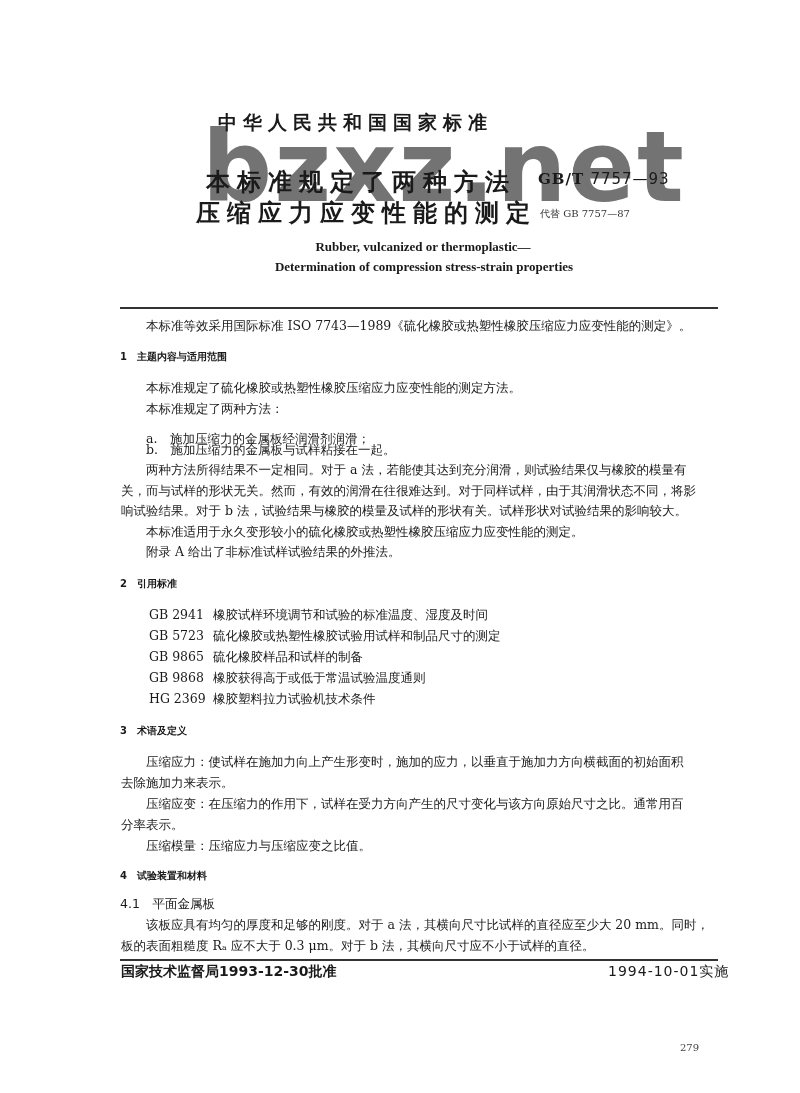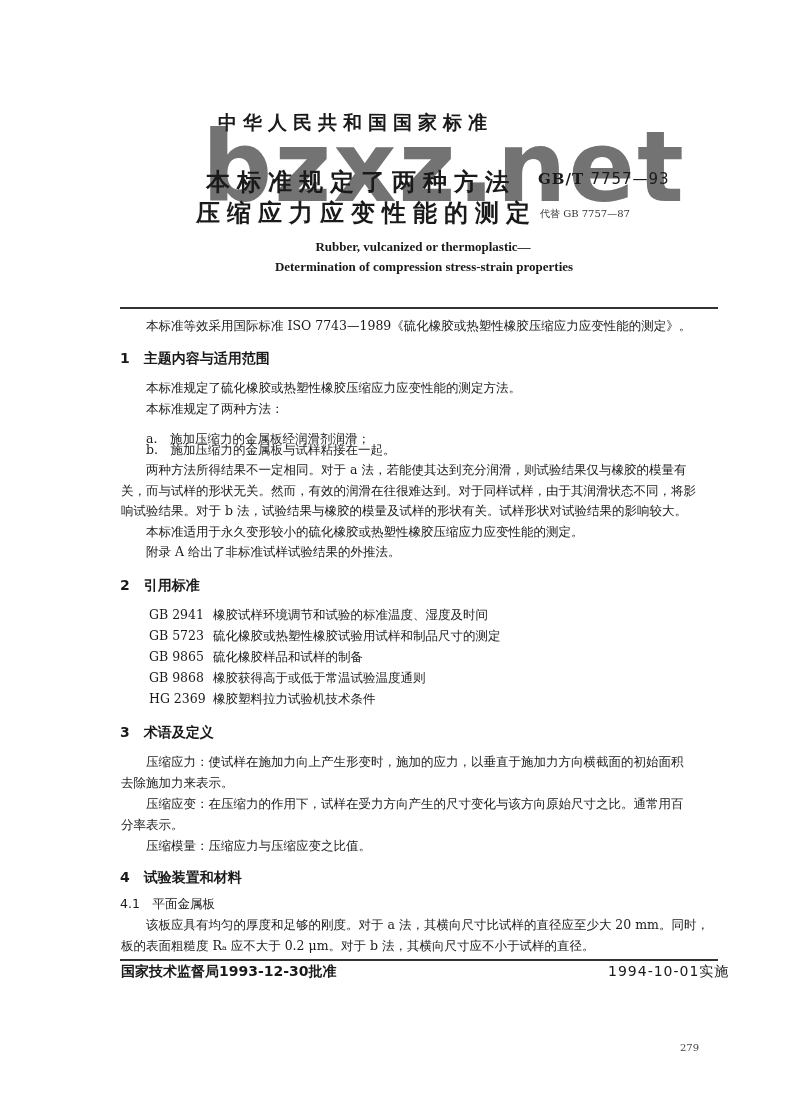--- a/index.html
+++ b/index.html
@@ -29,21 +29,21 @@
     .std-code .num { font-family: "DejaVu Sans", sans-serif; font-weight: normal; }
     .replaces { left: 540px; top: 207px; font-size: 10px; color: #333; }
     .title-en {
       font-family: "Liberation Serif", serif; font-weight: bold; font-size: 13px;
       width: 800px; left: 0; text-align: center; margin-left: 24px;
     }
     .e1 { top: 239px; left: -1px; }
     .e2 { top: 259px; left: 0px; }
     .rule { position: absolute; height: 1.5px; background: #333; left: 120px; width: 598px; }
     .body-text { font-size: 12.5px; line-height: 1; }
-    .heading { font-family: "DejaVu Sans", sans-serif; font-weight: bold; font-size: 14px; }
+    .heading { font-family: "DejaVu Sans", sans-serif; font-weight: bold; font-size: 10px; }
     .footer-left { left: 121px; top: 963px; font-family: "DejaVu Sans", sans-serif; font-weight: bold; font-size: 14px; }
     .footer-right { left: 608px; top: 963px; font-family: "DejaVu Sans", sans-serif; font-size: 14px; letter-spacing: 1px; }
     .page-num { left: 680px; top: 1010px; font-size: 10px; color: #444; margin-top: 32px; }
     .refcode { display: inline-block; width: 64px; }
   </style>
 </head>
 <body>
 
 <div class="watermark">bzxz.net</div>
 
@@ -95,19 +95,19 @@
 <div class="abs z heading" style="left:120px; top:724px;">3　术语及定义</div>
 <div class="abs z body-text" style="left:146px; top:756px;">压缩应力：使试样在施加力向上产生形变时，施加的应力，以垂直于施加力方向横截面的初始面积</div>
 <div class="abs z body-text" style="left:121px; top:777px;">去除施加力来表示。</div>
 <div class="abs z body-text" style="left:146px; top:798px;">压缩应变：在压缩力的作用下，试样在受力方向产生的尺寸变化与该方向原始尺寸之比。通常用百</div>
 <div class="abs z body-text" style="left:121px; top:819px;">分率表示。</div>
 <div class="abs z body-text" style="left:146px; top:840px;">压缩模量：压缩应力与压缩应变之比值。</div>
 
 <div class="abs z heading" style="left:120px; top:869px;">4　试验装置和材料</div>
 <div class="abs z body-text" style="left:120px; top:898px; font-family:'DejaVu Sans',sans-serif;">4.1　平面金属板</div>
 <div class="abs z body-text" style="left:146px; top:919px;">该板应具有均匀的厚度和足够的刚度。对于 a 法，其横向尺寸比试样的直径应至少大 20 mm。同时，</div>
-<div class="abs z body-text" style="left:121px; top:940px;">板的表面粗糙度 Rₐ 应不大于 0.2 μm。对于 b 法，其横向尺寸应不小于试样的直径。</div>
+<div class="abs z body-text" style="left:121px; top:940px;">板的表面粗糙度 Rₐ 应不大于 0.3 μm。对于 b 法，其横向尺寸应不小于试样的直径。</div>
 
 <div class="rule" style="top:959px;"></div>
 
 <div class="abs z footer-left">国家技术监督局1993-12-30批准</div>
 <div class="abs z footer-right">1994-10-01实施</div>
 <div class="abs z page-num">279</div>
 
 </body></html>

